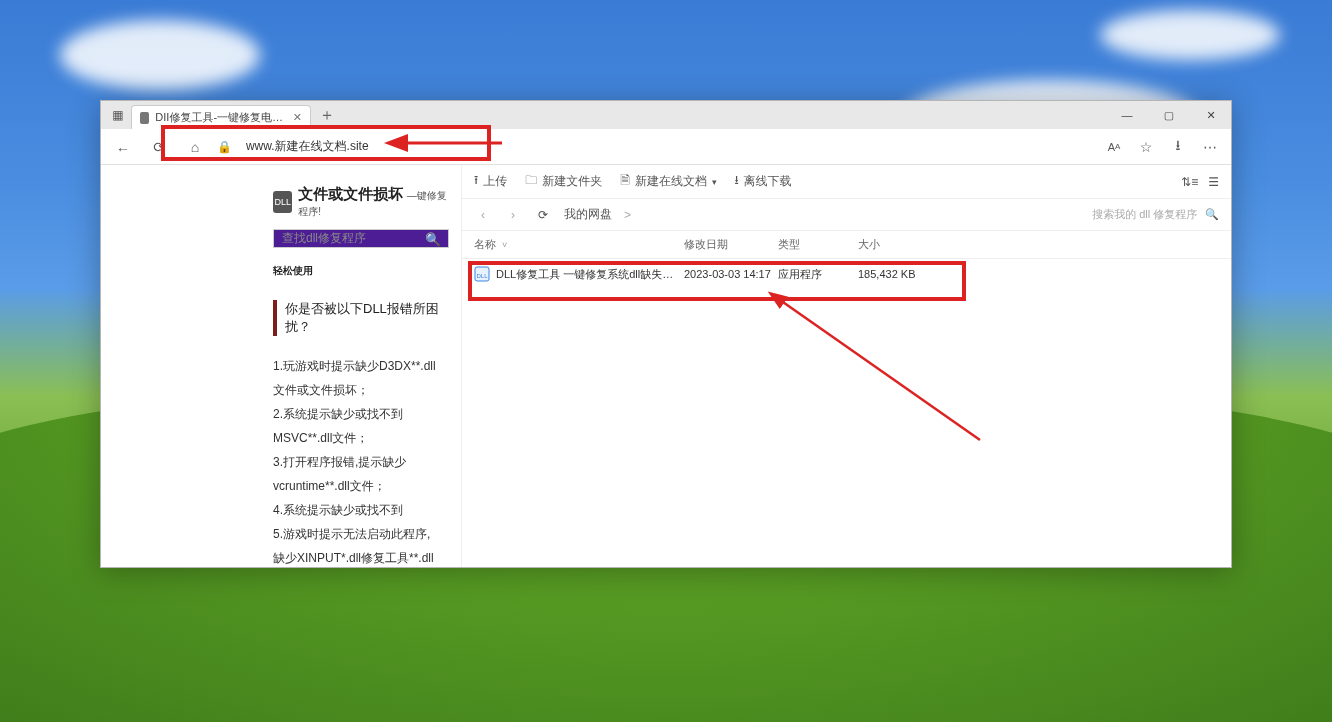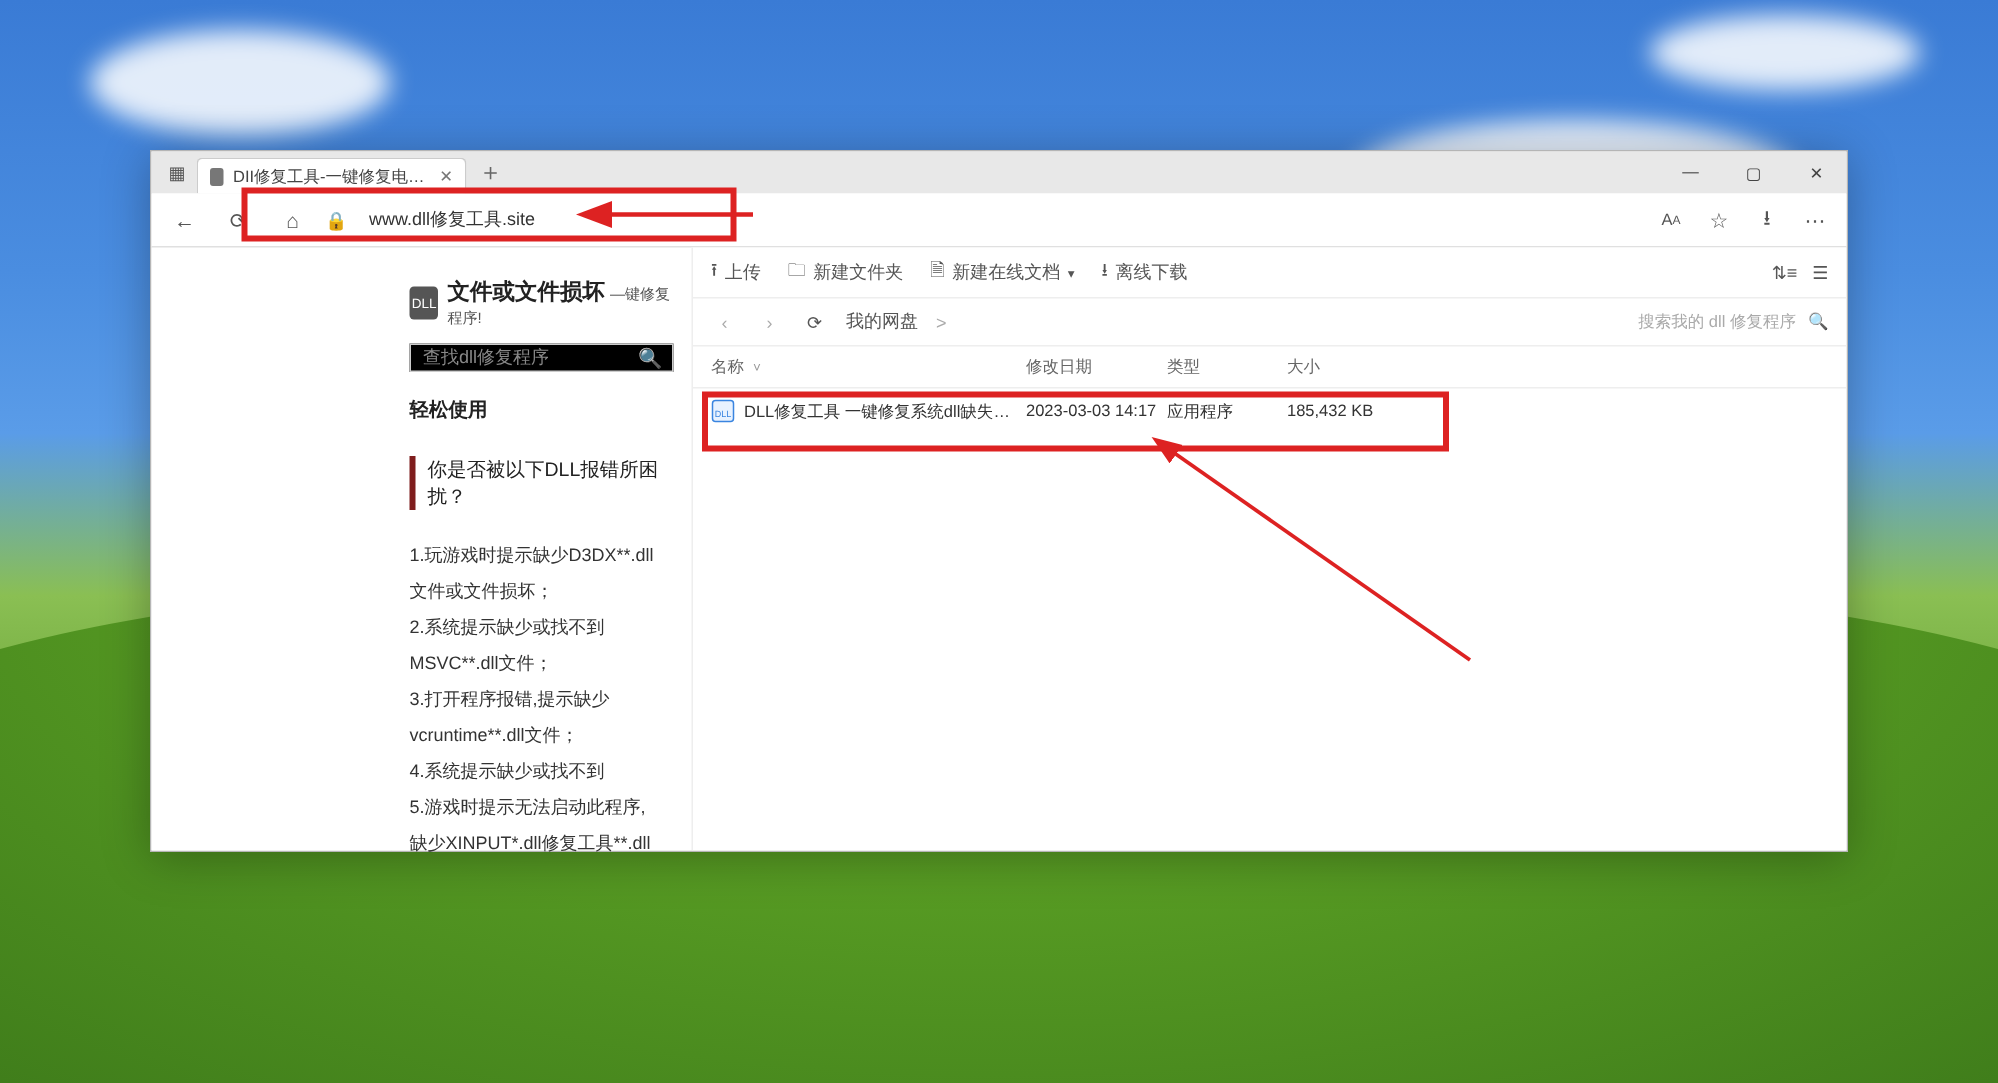--- a/index.html
+++ b/index.html
@@ -149,30 +149,30 @@
     font-size:9px; border-radius:3px;
   }
   .logo-title { font-size:15px; font-weight:bold; color:#222; }
   .logo-sub { font-size:10px; color:#555; }
   .search-box {
     position:relative;
     border:1px solid #ccc;
     height:26px;
     display:flex; align-items:center;
     padding:0 26px 0 8px;
-    background:#000000;
+    background:#4c1d95;
     color:#888;
     font-size:12px;
   }
   .search-box .mag {
     position:absolute; right:6px; top:50%; transform:translateY(-50%);
     color:#888; font-size:13px;
   }
   .section-label {
-    font-size:13px; font-weight:bold; color:#222; margin-top:6px;
+    font-size:10px; font-weight:bold; color:#222; margin-top:6px;
   }
   .question-block {
     border-left: 4px solid #7f1d1d;
     padding-left: 8px;
     font-size:13px; color:#222;
     margin-top:12px;
   }
   .list-items {
     margin-top:8px;
     font-size:12px;
@@ -278,21 +278,21 @@
       <div>✕</div>
     </div>
   </div>
 
   <div class="addr-row">
     <div class="addr-btn">←</div>
     <div class="addr-btn">⟳</div>
     <div class="addr-btn">⌂</div>
     <div class="url-box">
       <span style="color:#777;">🔒</span>
-      <span class="url-text">www.dll修复工具.site</span>
+      <span class="url-text">www.新建在线文档.site</span>
     </div>
     <div class="addr-right">
       <div class="addr-btn" style="font-size:11px;">A<sup style="font-size:8px;">A</sup></div>
       <div class="addr-btn">☆</div>
       <div class="addr-btn">⭳</div>
       <div class="addr-btn">⋯</div>
     </div>
   </div>
 
   <div class="red-rect-addr"></div>

